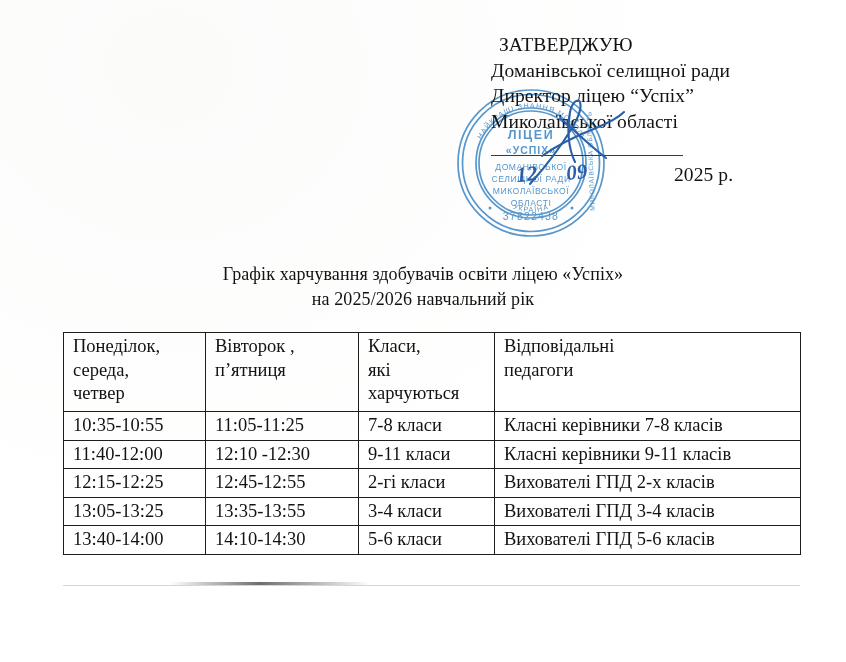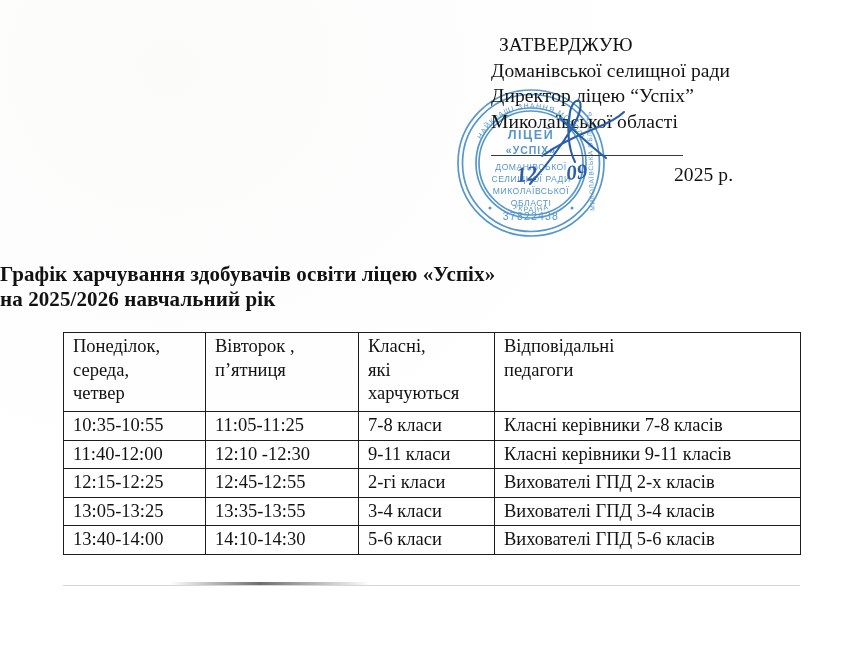--- a/index.html
+++ b/index.html
@@ -111,23 +111,23 @@
     z-index: 5;
     pointer-events: none;
   }
 
   
   .doc-title {
     position: absolute;
     left: 0;
     right: 0;
     top: 262px;
-    text-align: left;
-    font-size: 21px;
-    font-weight: bold;
+    text-align: center;
+    font-size: 18px;
+    font-weight: normal;
     line-height: 25px;
     letter-spacing: 0.1px;
     z-index: 3;
   }
   .doc-title .t2 { display: block; }
 
   
   .sched-wrap {
     position: absolute;
     left: 63px;
@@ -271,21 +271,21 @@
           <td>
             <span class="hl">Понеділок,</span>
             <span class="hl">середа,</span>
             <span class="hl">четвер</span>
           </td>
           <td>
             <span class="hl">Вівторок ,</span>
             <span class="hl">п’ятниця</span>
           </td>
           <td>
-            <span class="hl">Класні,</span>
+            <span class="hl">Класи,</span>
             <span class="hl">які</span>
             <span class="hl">харчуються</span>
           </td>
           <td>
             <span class="hl">Відповідальні</span>
             <span class="hl">педагоги</span>
           </td>
         </tr>
 
         <tr class="body">

